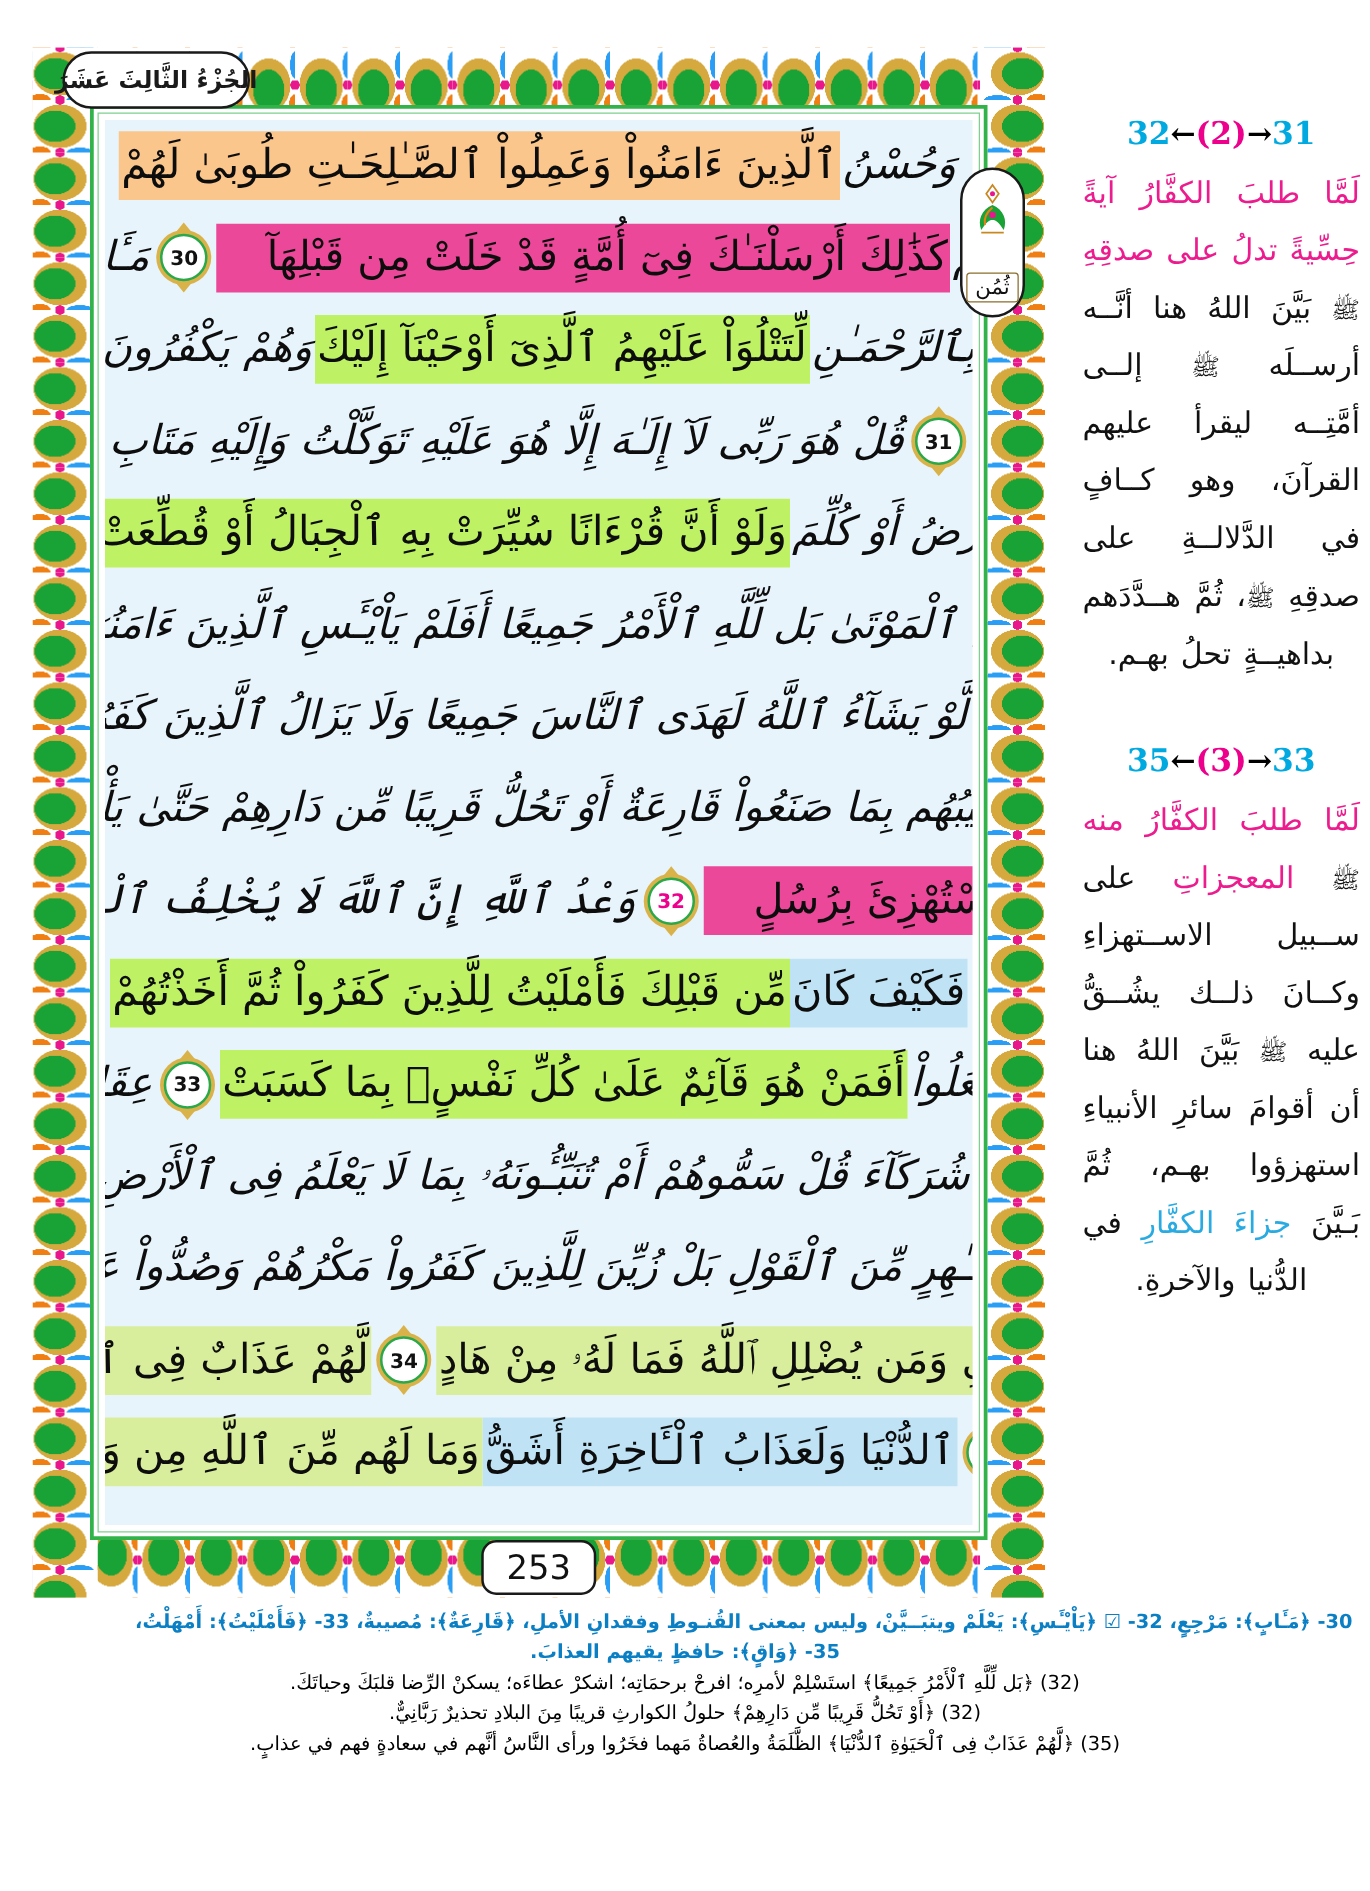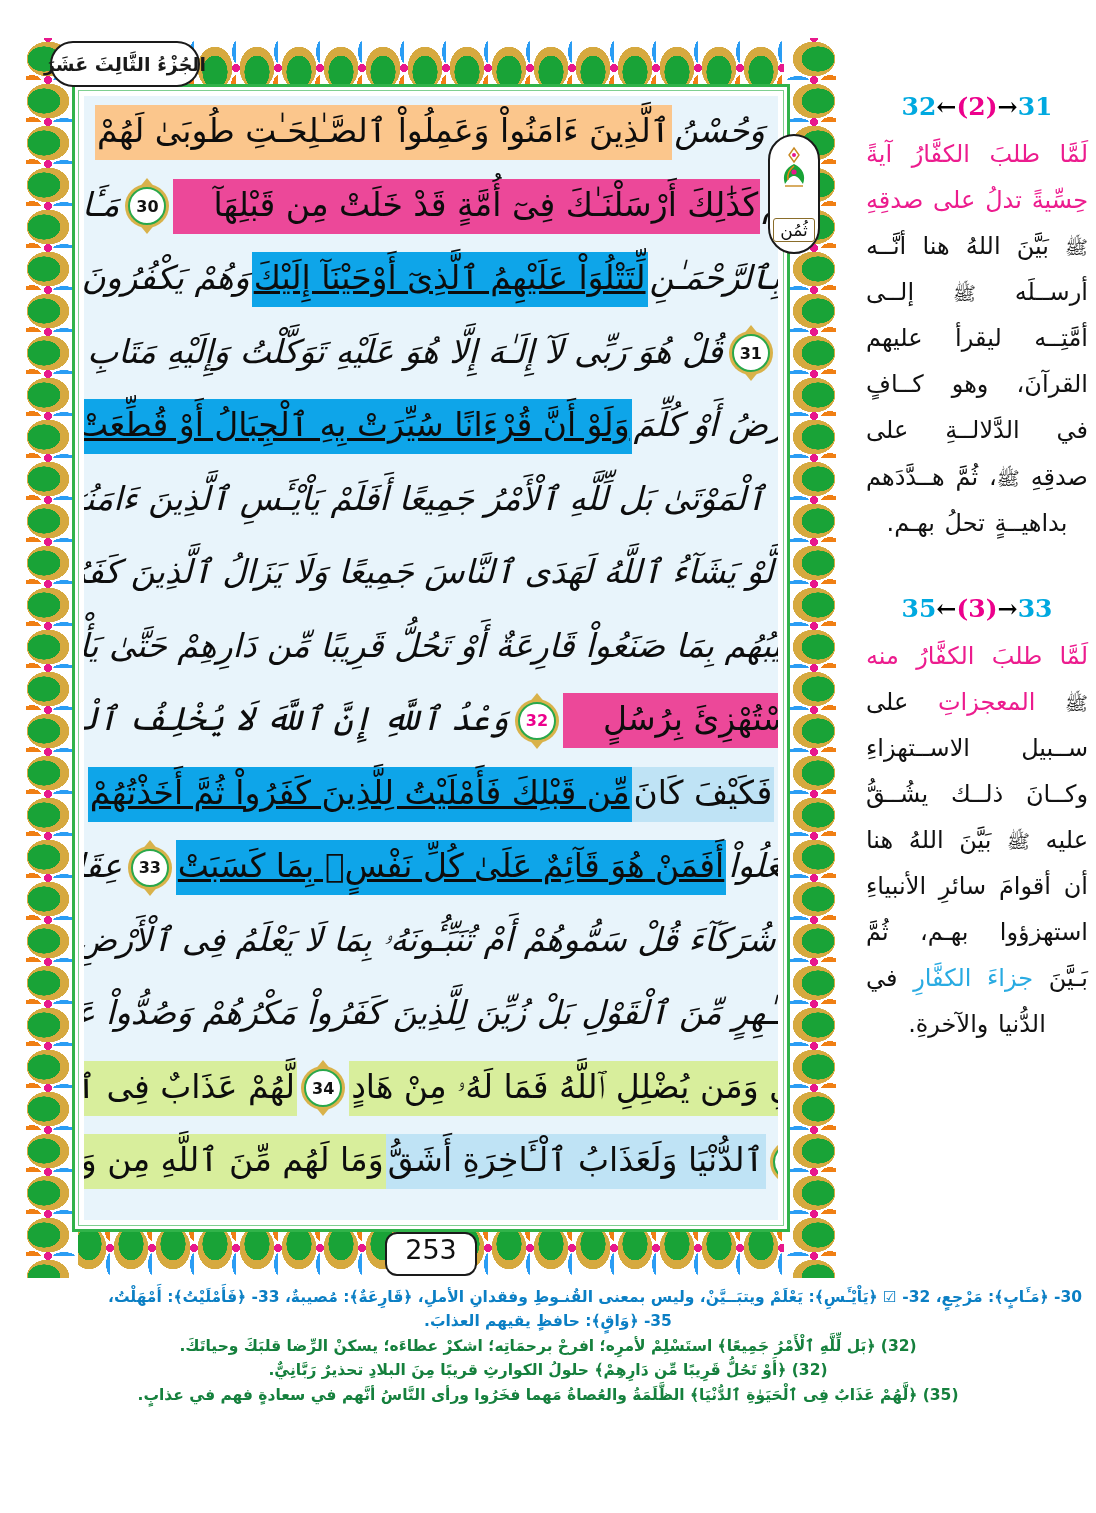--- a/index.html
+++ b/index.html
@@ -158,21 +158,21 @@
 
   
   #page-num {
     position: absolute;
     bottom: 2px; left: 50%;
     transform: translateX(-50%);
     width: 92px; height: 44px;
     background: #ffffff;
     border: 2px solid #1a1a1a;
     border-radius: 12px;
-    display: flex; align-items: flex-start; justify-content: center;
+    display: flex; align-items: center; justify-content: center;
     z-index: 8;
   }
   #page-num span { font-size: 27px; color: #111; font-family: "DejaVu Sans", sans-serif; }
 
   
   #mushaf {
     position: absolute;
     top: 58px; left: 58px; right: 58px; bottom: 58px;
     background: #e8f4fb;
     direction: rtl;
@@ -192,21 +192,21 @@
     font-family: "DejaVu Sans", sans-serif;
     font-size: 33px;
     color: #0d0d0d;
     line-height: 1.0;
     padding: 9px 2px 13px 2px;
     display: inline-block;
     direction: rtl;
   }
   .hl-orange  { background: #fbc68c; }
   .hl-pink    { background: #ec4899; padding-left: 40px; }
-  .hl-yellow  { background: #0ea5e9; text-decoration: underline; }
+  .hl-yellow  { background: #bef264; }
   .hl-green   { background: #d8ee9c; }
   .hl-blue    { background: #bfe3f5; }
   .hl-none    { background: transparent; font-style: italic; }
 
   
   .ayah {
     display: inline-flex;
     align-items: center;
     justify-content: center;
     width: 46px; height: 46px;
@@ -247,21 +247,21 @@
     text-align: justify;
   }
   .fn-line {
     font-family: "DejaVu Sans", sans-serif;
     direction: rtl;
     line-height: 1.45;
     margin-bottom: 2px;
   }
   .fn-blue { color: #0b7fc4; font-size: 15.5px; font-weight: bold; text-align: justify; }
   .fn-blue-2 { color: #0b7fc4; font-size: 15.5px; font-weight: bold; text-align: center; }
-  .fn-pink { color: #15803d; font-size: 15.5px; font-weight: bold; text-align: center; }
+  .fn-pink { color: #000000; font-size: 15.5px; font-weight: normal; text-align: center; }
 </style>
 </head>
 <body>
 
 <div id="page">
 
   <div id="sidebar">
       <div class="side-block">
         <div class="range-row"><span class="range-num">32</span><span class="range-arrow">←</span><span class="range-par">(2)</span><span class="range-arrow">→</span><span class="range-num">31</span></div>
         <div class="side-text"><span class="pink">لَمَّا طلبَ الكفَّارُ آيةً حِسِّيةً تدلُ على صدقِهِ </span><span class="pink salla">ﷺ</span><span> بَيَّنَ اللهُ هنا أنَّــه أرســلَه </span><span class=" salla">ﷺ</span><span> إلــى أمَّتِــه ليقرأ عليهم القرآنَ، وهو كــافٍ في الدَّلالــةِ على صدقِهِ </span><span class=" salla">ﷺ</span><span>، ثُمَّ هــدَّدَهم بداهيــةٍ تحلُ بهـم.</span></div>

